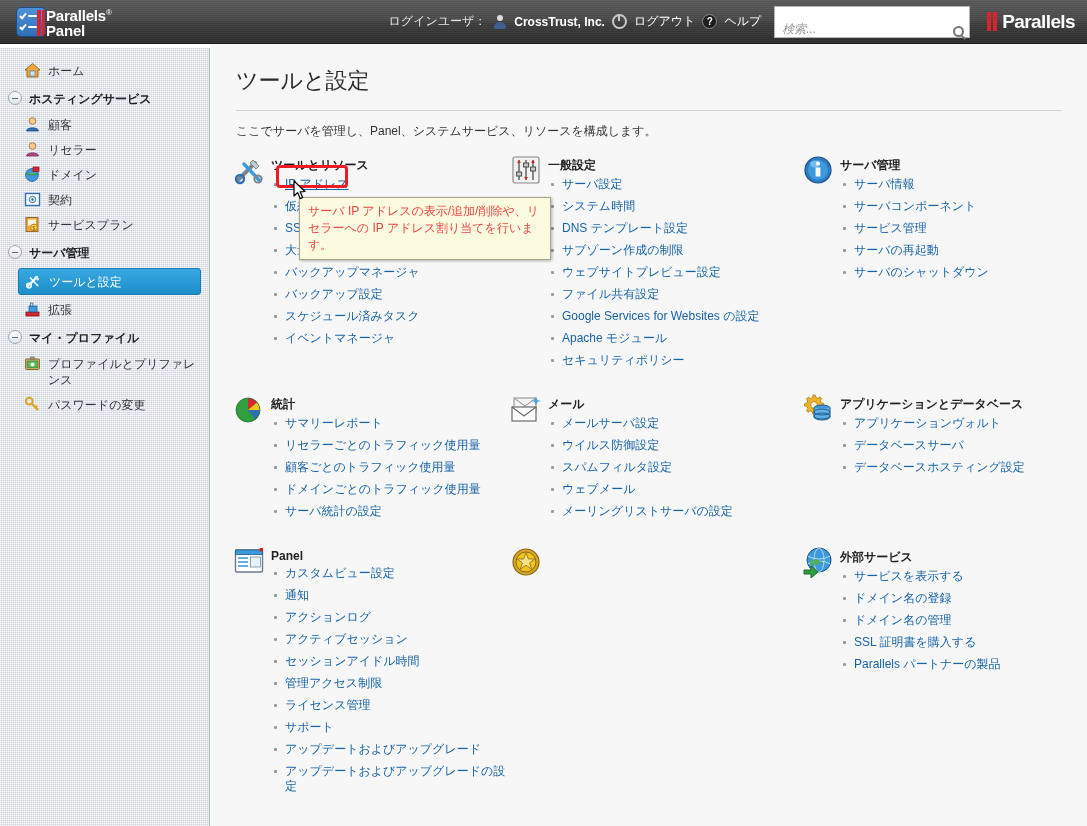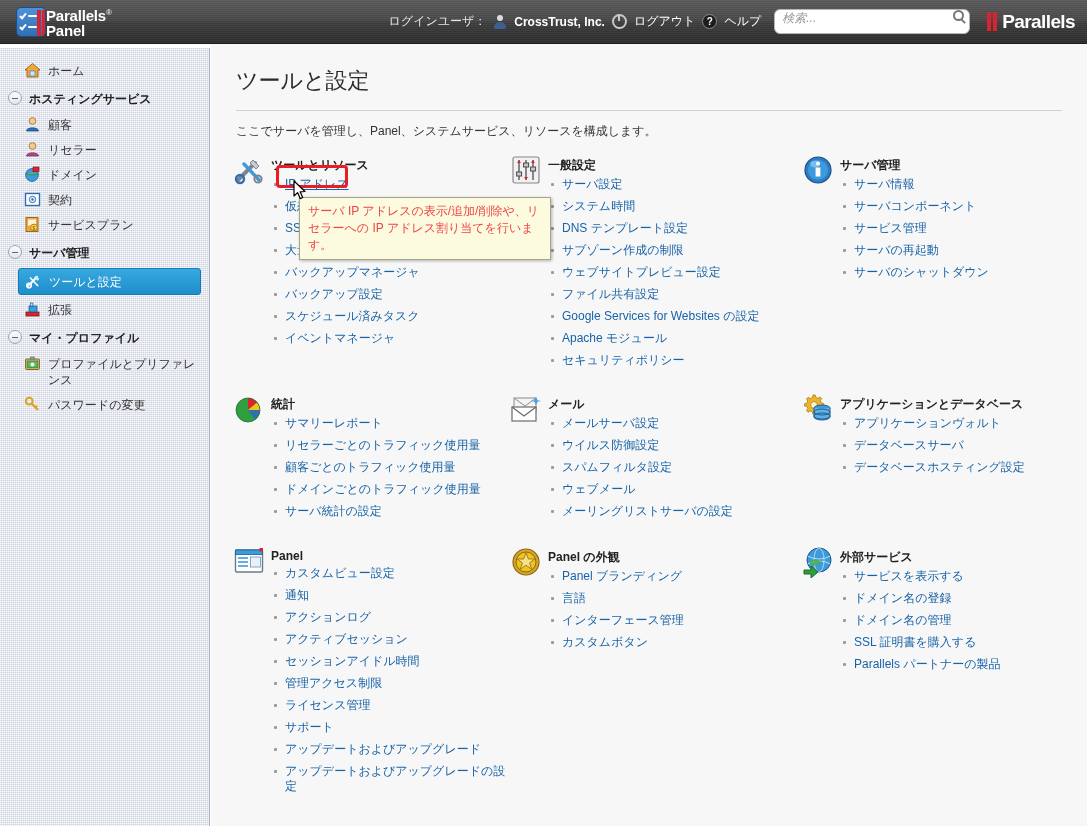--- a/index.html
+++ b/index.html
@@ -71,22 +71,22 @@
   .ico-power::before {
     content: ""; position: absolute; left: 4.5px; top: -2px;
     width: 2px; height: 7px; background: #c8c8c8;
   }
   .ico-help {
     width: 15px; height: 15px; border-radius: 50%; background: #1d1d1d;
     border: 1px solid #8d8d8d; color: #ffffff; font-size: 10px; font-weight: bold;
     text-align: center; line-height: 13px; flex: none;
   }
   .searchbox {
-    width: 196px; height: 25px; background: #ffffff; border: 1px solid #b5b5b5;
-    border-radius: 6px; display: flex; align-items: flex-start; padding: 0 5px;
+    width: 196px; height: 32px; background: #ffffff; border: 1px solid #b5b5b5;
+    border-radius: 0; display: flex; align-items: flex-end; padding: 0 5px;
     margin-left: 6px;
   }
   .searchbox input {
     border: 0; outline: 0; flex: 1; font-size: 12px; color: #333;
     font-family: "Liberation Sans", sans-serif; background: transparent;
   }
   .searchbox input::placeholder { color: #9a9a9a; font-style: italic; }
   .ico-search {
     width: 11px; height: 11px; border: 2px solid #767676; border-radius: 50%;
     position: relative; flex: none; margin-left: 3px;
@@ -533,29 +533,20 @@
     </div>
 
     <div class="grp" style="padding-top:14px">
       <span class="grp-ico">
         <svg width="32" height="32" viewBox="0 0 32 32">
             <circle cx="16" cy="16" r="13" fill="#d8a52a" stroke="#8a6a12" stroke-width="1.2"></circle>
             <circle cx="16" cy="16" r="10" fill="#f0c419" stroke="#8a6a12" stroke-width="1"></circle>
             <path d="M16 7 l2.4 6 6.4 0 -5.2 3.9 2 6.3 -5.6-4 -5.6 4 2-6.3 -5.2-3.9 6.4 0 z" fill="#f7e08a" stroke="#8a6a12" stroke-width="0.8"></path>
           </svg>
       </span>
-      <div class="grp-body">
-        <div class="grp-title">Panel の外観</div>
-        <ul>
-          <li><a>Panel ブランディング</a></li>
-          <li><a>言語</a></li>
-          <li><a>インターフェース管理</a></li>
-          <li><a>カスタムボタン</a></li>
-        </ul>
-      </div>
     </div>
 
     <div class="grp" style="padding-top:14px">
       <span class="grp-ico">
         <svg width="32" height="32" viewBox="0 0 32 32">
             <circle cx="17" cy="14" r="12" fill="#3d9bdc" stroke="#1a538b" stroke-width="1"></circle>
             <ellipse cx="17" cy="14" rx="5" ry="12" fill="none" stroke="#bfe0f5" stroke-width="0.9"></ellipse>
             <path d="M5.5 10 Q17 16 28.5 10" fill="none" stroke="#bfe0f5" stroke-width="0.9"></path>
             <path d="M5.5 18 Q17 12 28.5 18" fill="none" stroke="#bfe0f5" stroke-width="0.9"></path>
             <path d="M8 15 Q14 11 20 16 Q14 21 8 19 Z" fill="#4caf50" opacity="0.85"></path>

